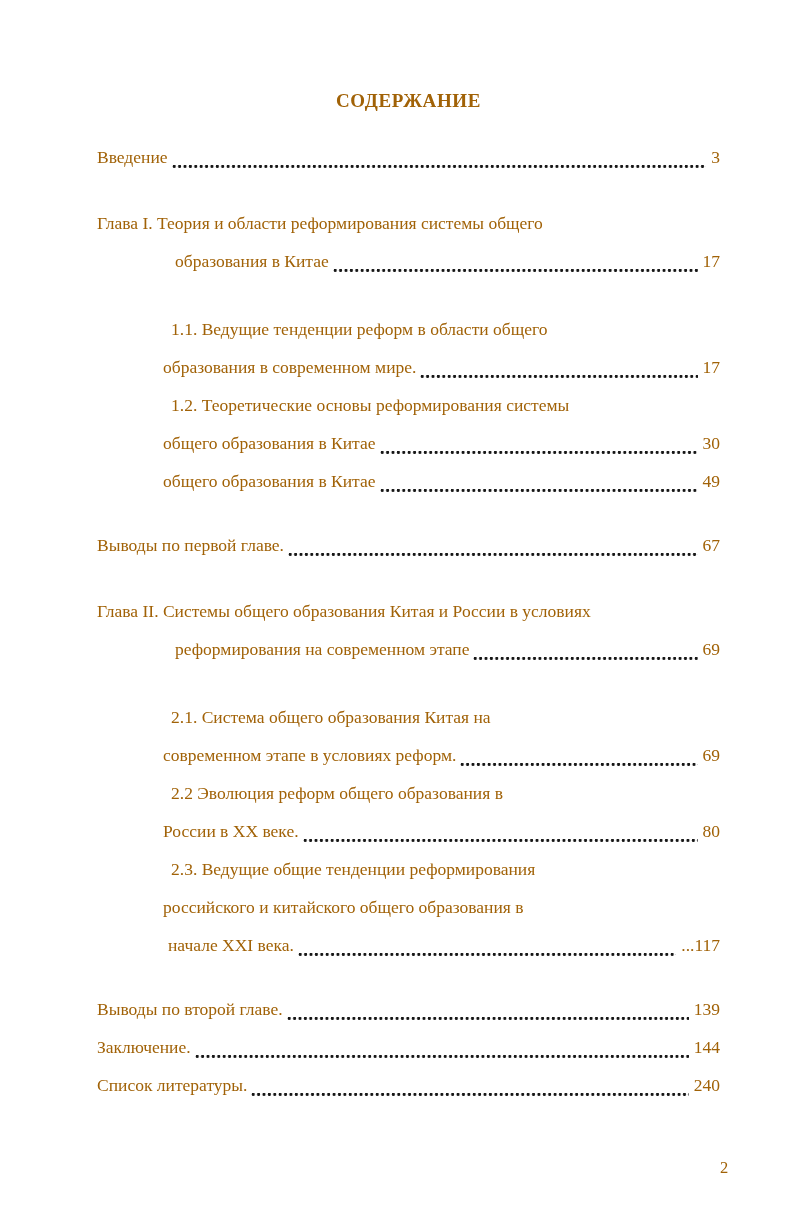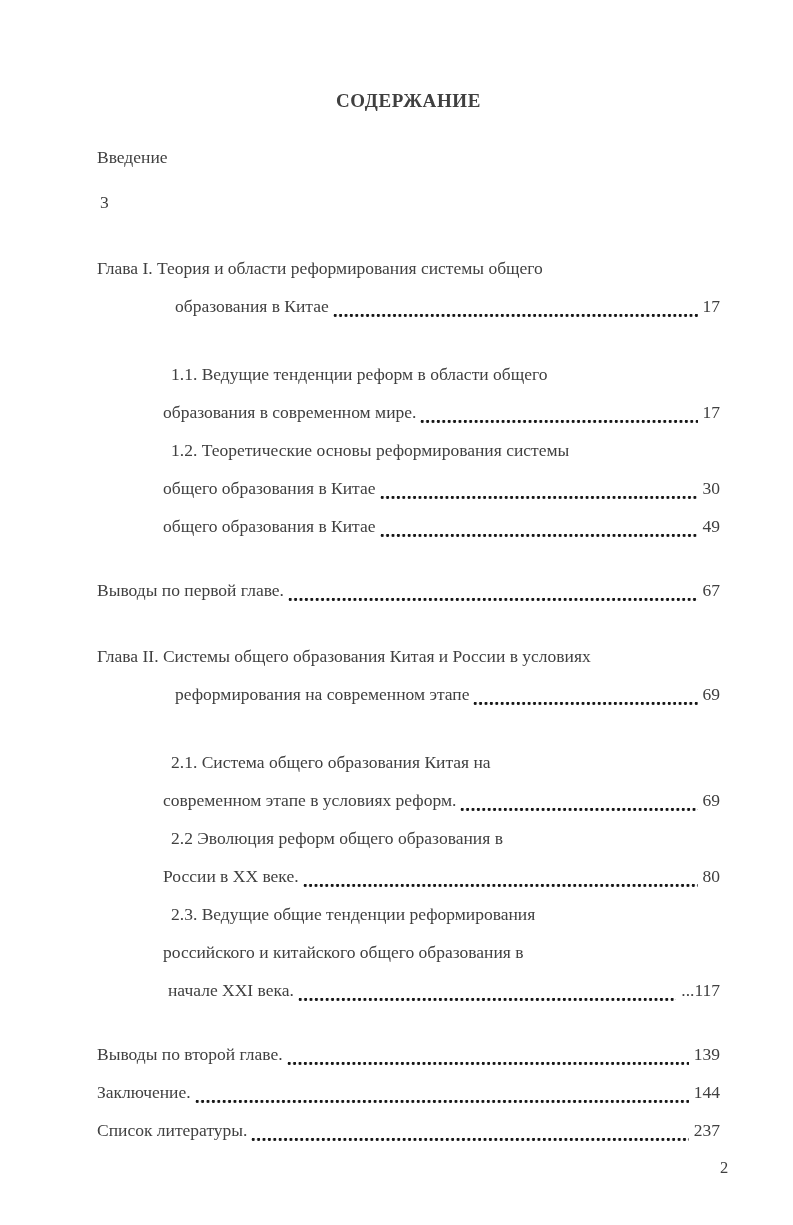--- a/index.html
+++ b/index.html
@@ -2,21 +2,21 @@
 <html><head>
 <meta charset="utf-8">
 <style>
   html, body { margin: 0; padding: 0; background: #e8e8e8; }
   .page {
     position: relative;
     width: 793px;
     height: 1225px;
     background: #ffffff;
     font-family: "Liberation Serif", "DejaVu Serif", serif;
-    color: #404040;
+    color: #a16207;
     overflow: hidden;
     margin: 0 auto;
   }
   .content {
     margin-left: 97px;
     width: 623px;
     padding-top: 90px;
   }
   .doc-title {
     text-align: center;
@@ -54,21 +54,21 @@
   }
 </style>
 </head>
 <body>
 
 <div class="page">
   <div class="content">
     <h1 class="doc-title">СОДЕРЖАНИЕ</h1>
     <div>
         <div class="entry kind-top">
-          <div class="line" style="padding-left: 0px; flex-direction: column;">
+          <div class="line" style="padding-left: 0px;">
             <span class="txt">Введение</span>
             <span class="dots"></span>
             <span class="pg">3</span>
           </div>
         </div>
         <div class="entry kind-chapter">
           <div class="line" style="padding-left: 0px;">
             <span class="txt">Глава I. Теория и области реформирования системы общего</span>
           </div>
           <div class="line" style="padding-left: 78px;">
@@ -165,19 +165,19 @@
           <div class="line" style="padding-left: 0px;">
             <span class="txt">Заключение.</span>
             <span class="dots"></span>
             <span class="pg">144</span>
           </div>
         </div>
         <div class="entry kind-plain">
           <div class="line" style="padding-left: 0px;">
             <span class="txt">Список литературы.</span>
             <span class="dots"></span>
-            <span class="pg">237</span>
+            <span class="pg">240</span>
           </div>
         </div>
       </div>
   </div>
   <div class="footer-page">2</div>
 </div>
 
 </body></html>

